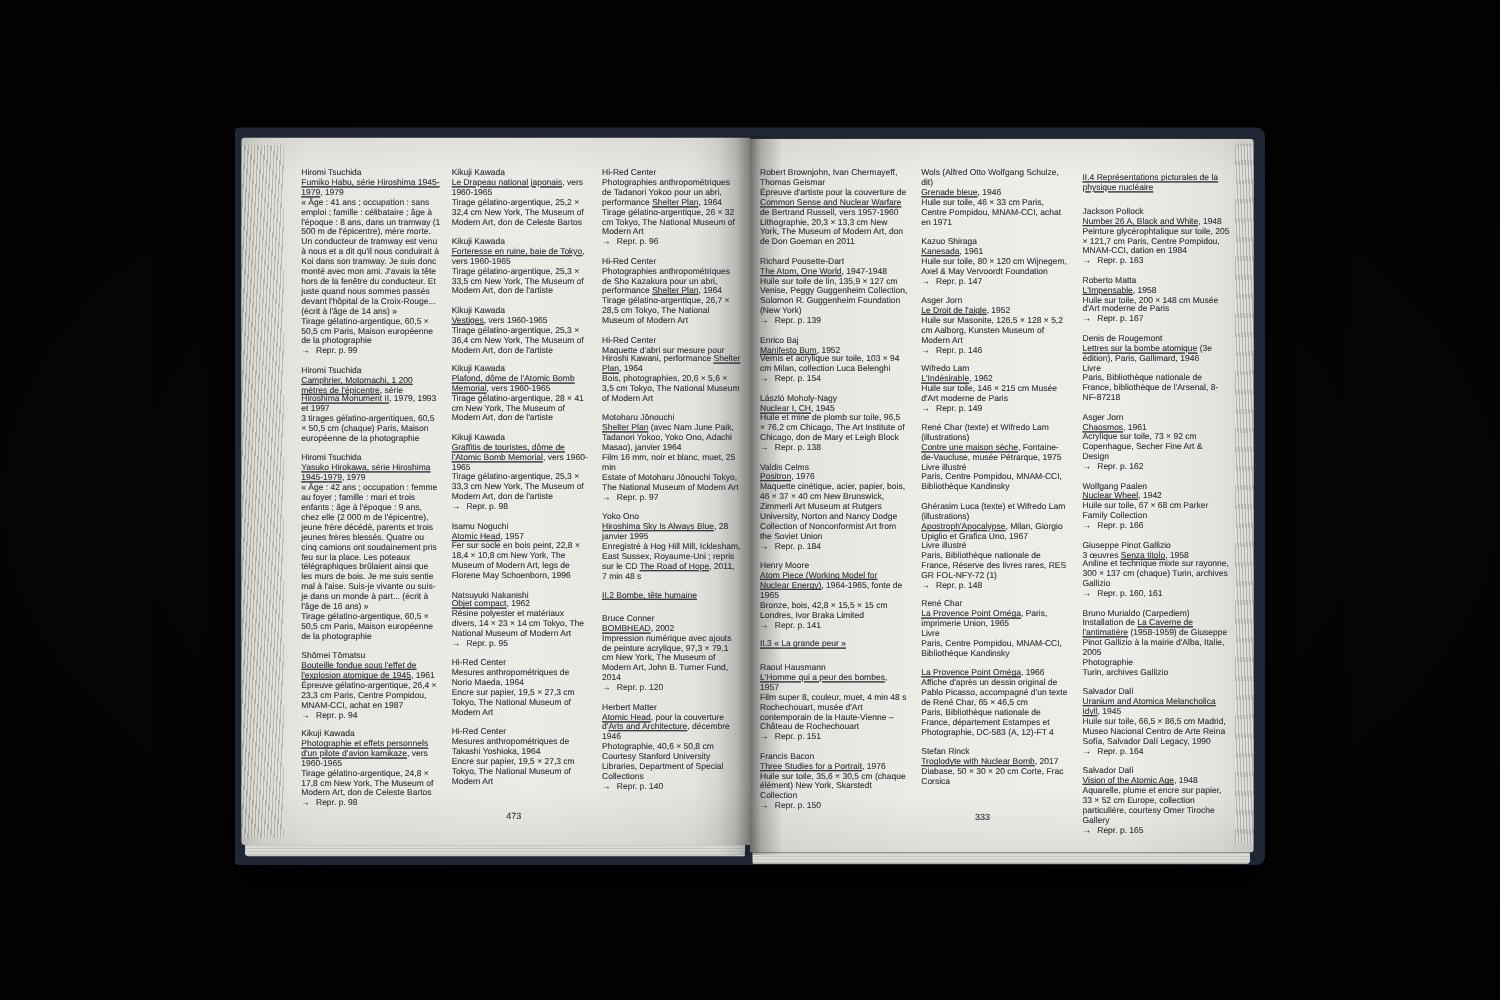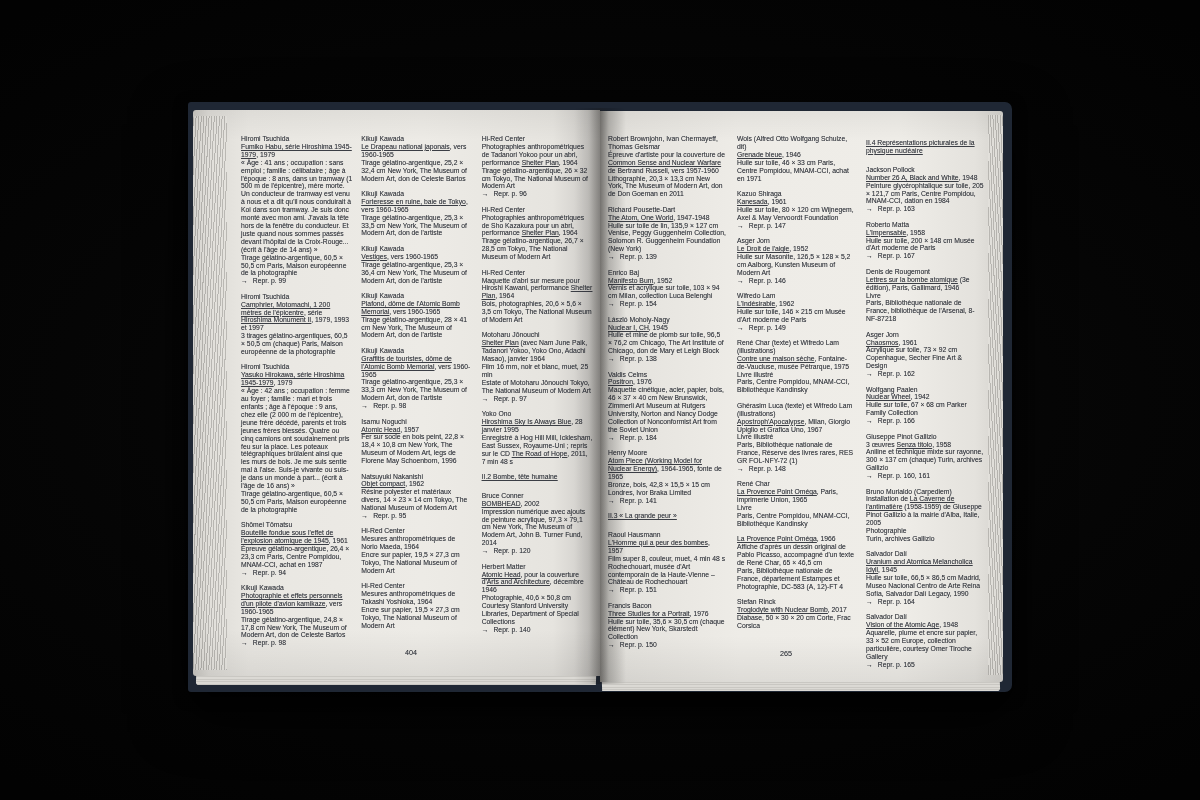--- a/index.html
+++ b/index.html
@@ -191,21 +191,21 @@
               <div class="repr"><span class="arrow">→</span>Repr. p. 120</div>
             </div>
             <div class="entry">
               <div class="artist">Herbert Matter</div>
               <div class="blk"><span class="u">Atomic Head</span><span>, pour la couverture d'</span><span class="u">Arts and Architecture</span><span>, décembre 1946</span></div>
               <div class="blk"><span>Photographie, 40,6 × 50,8 cm Courtesy Stanford University Libraries, Department of Special Collections</span></div>
               <div class="repr"><span class="arrow">→</span>Repr. p. 140</div>
             </div>
           </div>
         </div>
-      <div class="pagenum pn-left">404</div>
+      <div class="pagenum pn-left">473</div>
     </div>
 
     <div class="page page-right">
       <div class="fore-edge-right"></div>
       <div class="text-area ta-right">
           <div class="col">
             <div class="entry">
               <div class="artist">Robert Brownjohn, Ivan Chermayeff, Thomas Geismar</div>
               <div class="blk"><span>Épreuve d'artiste pour la couverture de </span><span class="u">Common Sense and Nuclear Warfare</span><span> de Bertrand Russell, vers 1957-1960</span></div>
               <div class="blk"><span>Lithographie, 20,3 × 13,3 cm New York, The Museum of Modern Art, don de Don Goeman en 2011</span></div>
@@ -359,20 +359,20 @@
               <div class="repr"><span class="arrow">→</span>Repr. p. 164</div>
             </div>
             <div class="entry">
               <div class="artist">Salvador Dalí</div>
               <div class="blk"><span class="u">Vision of the Atomic Age</span><span>, 1948</span></div>
               <div class="blk"><span>Aquarelle, plume et encre sur papier, 33 × 52 cm Europe, collection particulière, courtesy Omer Tiroche Gallery</span></div>
               <div class="repr"><span class="arrow">→</span>Repr. p. 165</div>
             </div>
           </div>
         </div>
-      <div class="pagenum pn-right">265</div>
+      <div class="pagenum pn-right">333</div>
     </div>
 
     <div class="stack-bottom sb-left"></div>
     <div class="stack-bottom sb-right"></div>
     <div class="gutter"></div>
   </div>
 </div>
 
 </body></html>

